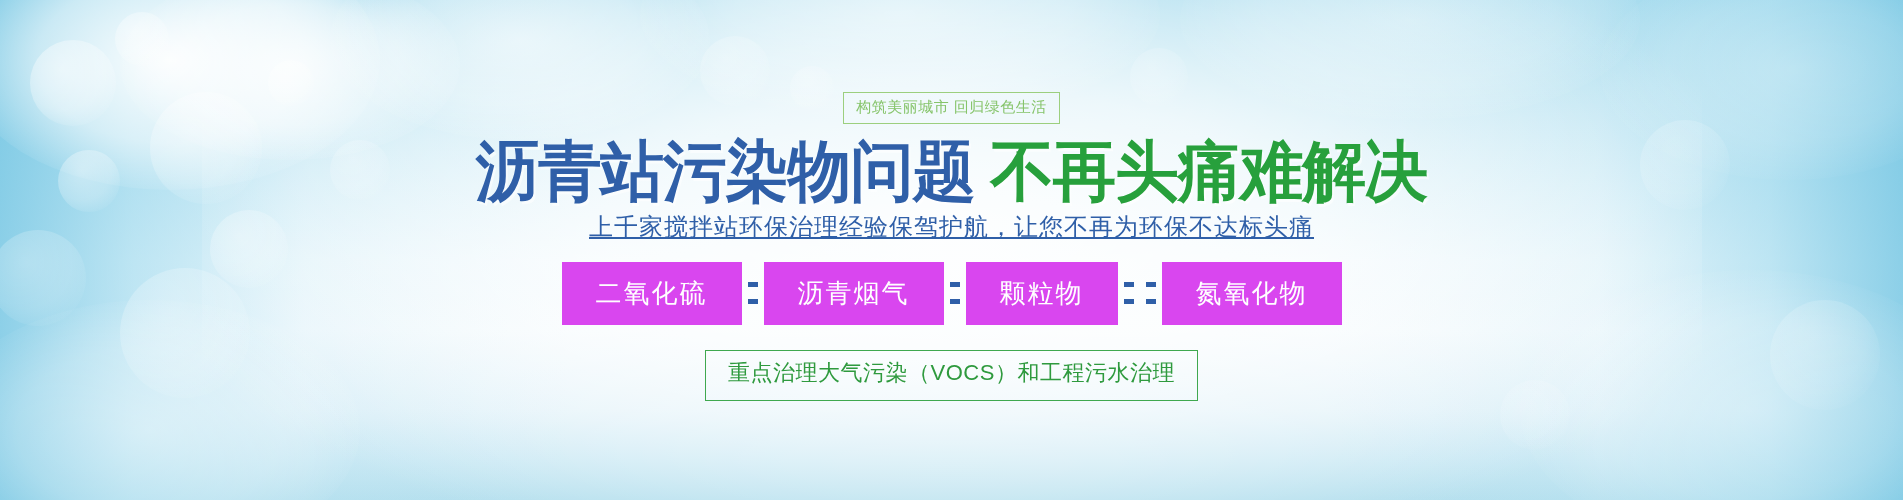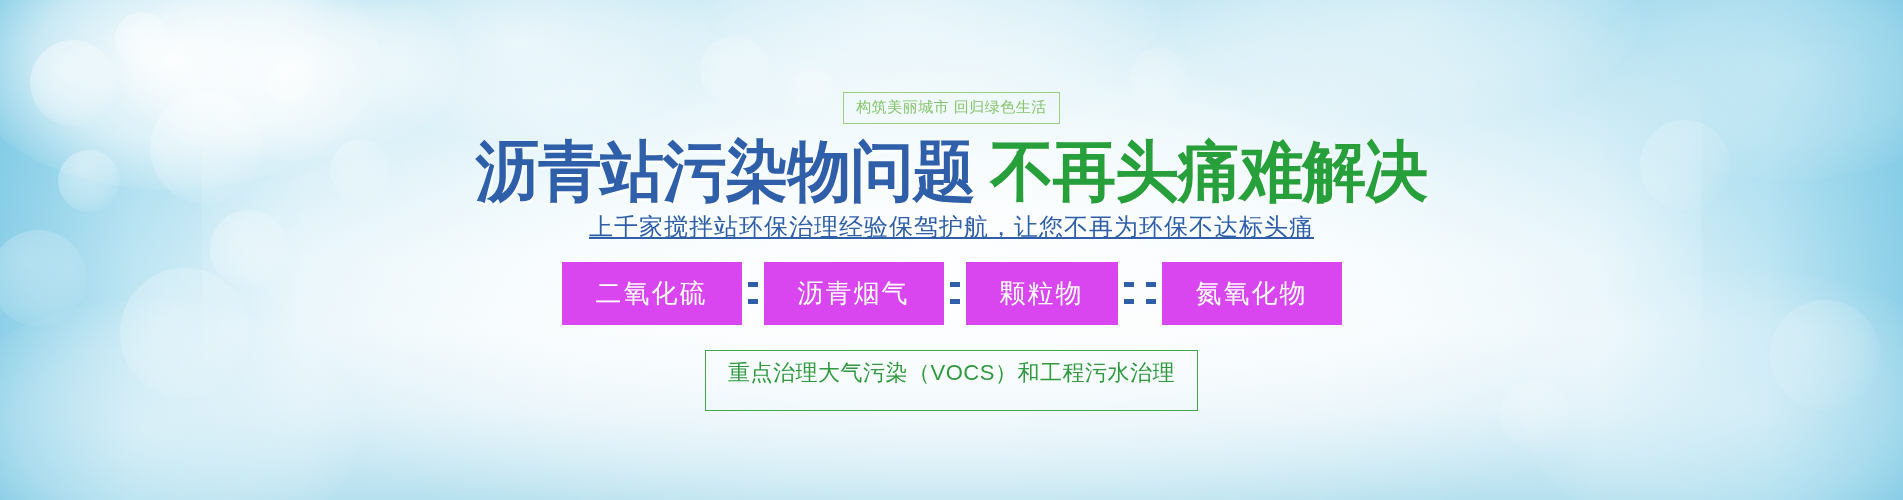--- a/index.html
+++ b/index.html
@@ -189,21 +189,21 @@
   .pill-sep::before { top: 17px; }
   .pill-sep::after  { top: 34px; }
 
   
   .footnote {
     margin-top: 25px;
     border: 1px solid #3fa84f;
     color: #2f9a3e;
     font-size: 22px;
     line-height: 1;
-    padding: 11px 22px 26px;
+    padding: 11px 22px 16px;
     white-space: nowrap;
     background: transparent;
     letter-spacing: 0.5px;
   }
 </style>
 </head>
 <body>
 
 <div class="banner">
 

